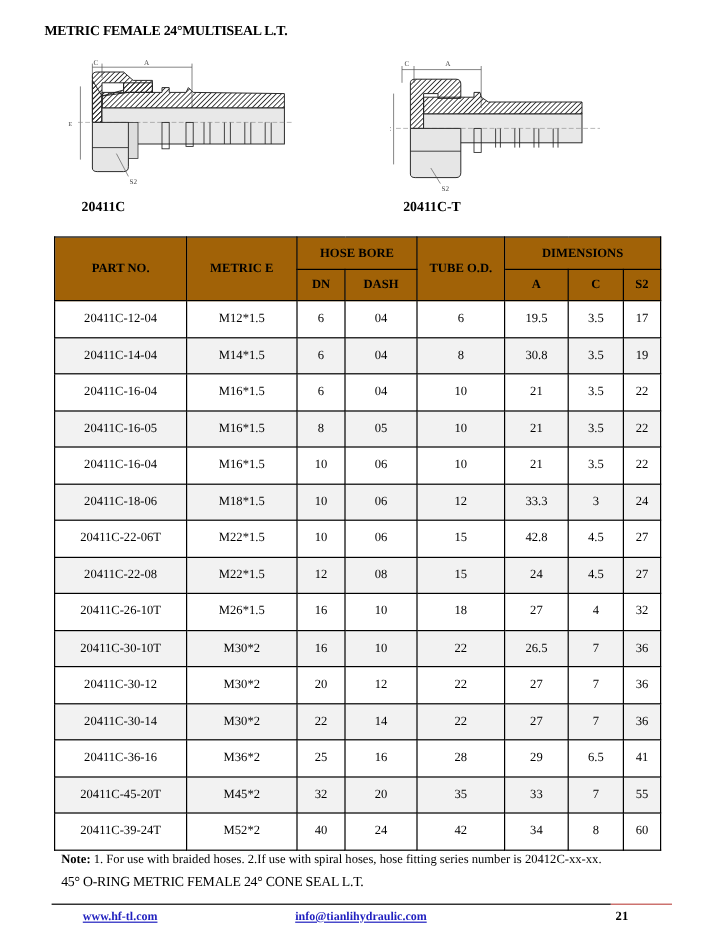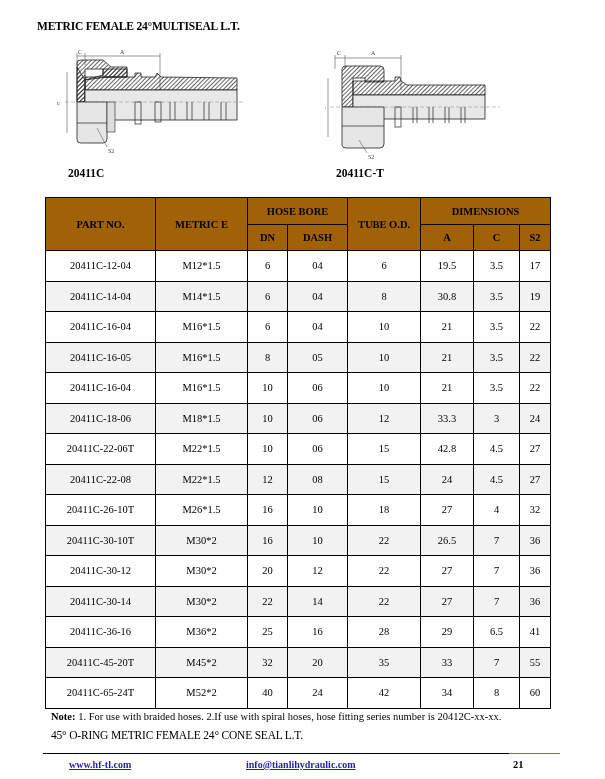--- a/index.html
+++ b/index.html
@@ -279,21 +279,21 @@
         <td>20411C-45-20T</td>
         <td>M45*2</td>
         <td>32</td>
         <td>20</td>
         <td>35</td>
         <td>33</td>
         <td>7</td>
         <td>55</td>
       </tr>
     <tr>
-        <td>20411C-65-24T</td>
+        <td>20411C-39-24T</td>
         <td>M52*2</td>
         <td>40</td>
         <td>24</td>
         <td>42</td>
         <td>34</td>
         <td>8</td>
         <td>60</td>
       </tr>
   </tbody>
 </table>

